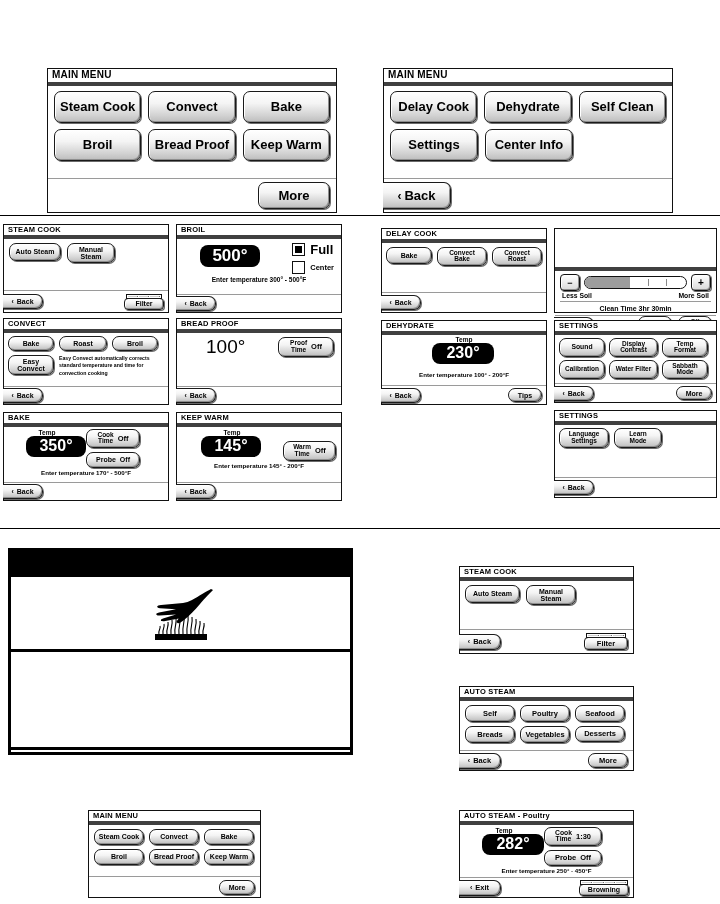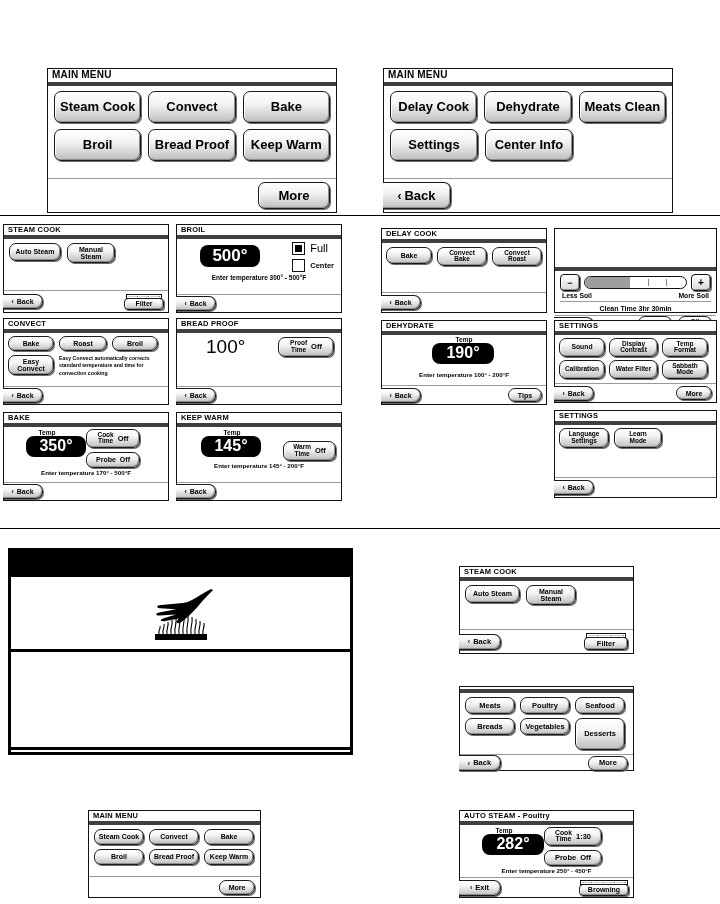--- a/index.html
+++ b/index.html
@@ -133,21 +133,21 @@
       <div class="btn" style="width:72px;height:27px;font-size:13px;">More</div>
     </div>
   </div>
 
   <div class="panel" style="left:383px; top:68px; width:290px; height:145px; font-size:9px;">
     <div class="title" style="font-size:10px;">MAIN MENU</div>
     <div class="body" style="padding:5px 6px;">
       <div style="display:flex; gap:7px;">
         <div class="btn" style="width:88px;height:32px;font-size:13px;">Delay Cook</div>
         <div class="btn" style="width:88px;height:32px;font-size:13px;">Dehydrate</div>
-        <div class="btn" style="width:88px;height:32px;font-size:13px;">Meats Clean</div>
+        <div class="btn" style="width:88px;height:32px;font-size:13px;">Self Clean</div>
       </div>
       <div style="display:flex; gap:7px; margin-top:6px;">
         <div class="btn" style="width:88px;height:32px;font-size:13px;">Settings</div>
         <div class="btn" style="width:88px;height:32px;font-size:13px;">Center Info</div>
       </div>
     </div>
     <div class="footer" style="height:34px; padding:0; justify-content:flex-start;">
       <div class="btn back" style="width:68px;height:27px;font-size:13px;margin-left:-1px;">
         <span class="chev" style="font-size:12px;">‹</span>
           <span>Back</span>
@@ -185,21 +185,21 @@
   </div>
 
   <div class="panel" style="left:176px; top:224px; width:166px; height:89px; font-size:7px;">
     <div class="title" style="font-size:7.5px;">BROIL</div>
     <div class="body" style="padding:3px 5px;">
       <div style="display:flex; align-items:flex-start; justify-content:space-between;">
         <div class="well" style="width:60px;height:22px;font-size:17px;margin:3px 0 0 18px;">500°</div>
         <div style="margin-right:2px;">
           <div style="display:flex;align-items:center;gap:5px;">
             <span class="cbox on"></span>
-            <span style="font-weight:normal;font-size:11px;">Full</span>
+            <span style="font-weight:bold;font-size:13px;">Full</span>
           </div>
           <div style="display:flex;align-items:center;gap:5px;margin-top:4px;">
             <span class="cbox"></span>
             <span style="font-weight:bold;font-size:7.5px;">Center</span>
           </div>
         </div>
       </div>
       <div class="hint" style="font-size:6.5px;margin-top:2px;">Enter temperature 300° - 500°F</div>
     </div>
     <div class="footer" style="height:18px;padding:0;">
@@ -369,21 +369,21 @@
           <span>Delay</span>
         </div>
       </div>
     </div>
   </div>
 
   <div class="panel" style="left:381px; top:320px; width:166px; height:85px; font-size:7px;">
     <div class="title" style="font-size:7.5px;">DEHYDRATE</div>
     <div class="body" style="padding:1px 4px;">
       <div class="lbl" style="font-size:6.5px;font-weight:bold;">Temp</div>
-      <div class="well" style="width:62px;height:21px;font-size:16px;margin-left:46px;">190°</div>
+      <div class="well" style="width:62px;height:21px;font-size:16px;margin-left:46px;">230°</div>
       <div class="hint" style="font-size:6.2px;margin-top:7px;">Enter temperature 100° - 200°F</div>
     </div>
     <div class="footer" style="height:19px;padding:0 4px 0 0;">
       <div class="btn back" style="width:40px;height:15px;font-size:7px;margin-left:-1px;">
         <span class="chev" style="font-size:7px;">‹</span>
           <span>Back</span>
       </div>
       <div class="btn" style="width:34px;height:14px;font-size:7px;">Tips</div>
     </div>
   </div>
@@ -528,28 +528,28 @@
         </div>
         <div class="btn" style="width:44px;height:13px;font-size:7.5px;margin-top:-1px;border-radius:4px;">Filter</div>
       </div>
     </div>
   </div>
 
   <div class="panel" style="left:459px; top:686px; width:175px; height:85px; font-size:7px;">
     <div class="title" style="font-size:7.5px;">AUTO STEAM</div>
     <div class="body" style="padding:4px 5px;">
       <div style="display:flex;gap:5px;">
-        <div class="btn" style="width:50px;height:17px;font-size:7.5px;">Meats</div>
+        <div class="btn" style="width:50px;height:17px;font-size:7.5px;">Self</div>
         <div class="btn" style="width:50px;height:17px;font-size:7.5px;">Poultry</div>
         <div class="btn" style="width:50px;height:17px;font-size:7.5px;">Seafood</div>
       </div>
       <div style="display:flex;gap:5px;margin-top:4px;">
         <div class="btn" style="width:50px;height:17px;font-size:7.5px;">Breads</div>
         <div class="btn" style="width:50px;height:17px;font-size:7.5px;">Vegetables</div>
-        <div class="btn" style="width:50px;height:32px;font-size:7.5px;">Desserts</div>
+        <div class="btn" style="width:50px;height:16px;font-size:7.5px;">Desserts</div>
       </div>
     </div>
     <div class="footer" style="height:20px;padding:0 5px 0 0;">
       <div class="btn back" style="width:42px;height:16px;font-size:7.5px;margin-left:-1px;">
         <span class="chev" style="font-size:7px;">‹</span>
           <span>Back</span>
       </div>
       <div class="btn" style="width:40px;height:15px;font-size:7.5px;">More</div>
     </div>
   </div>

